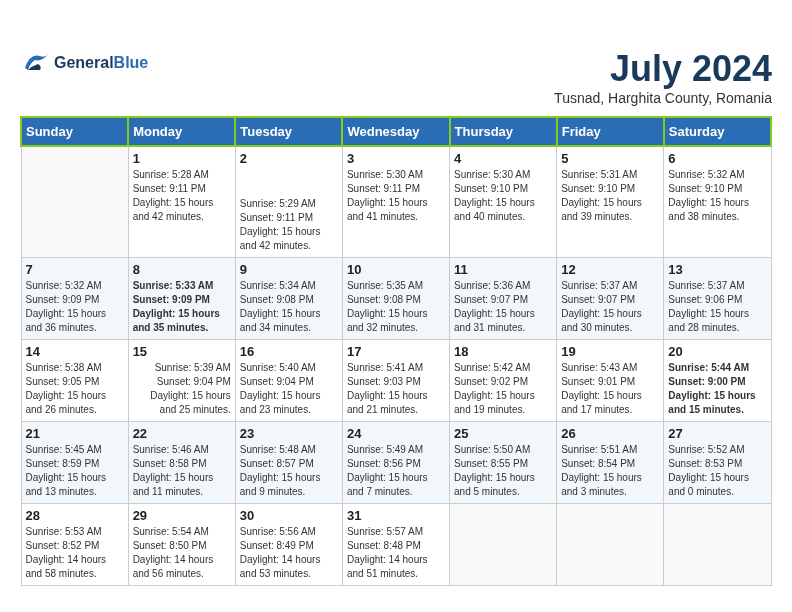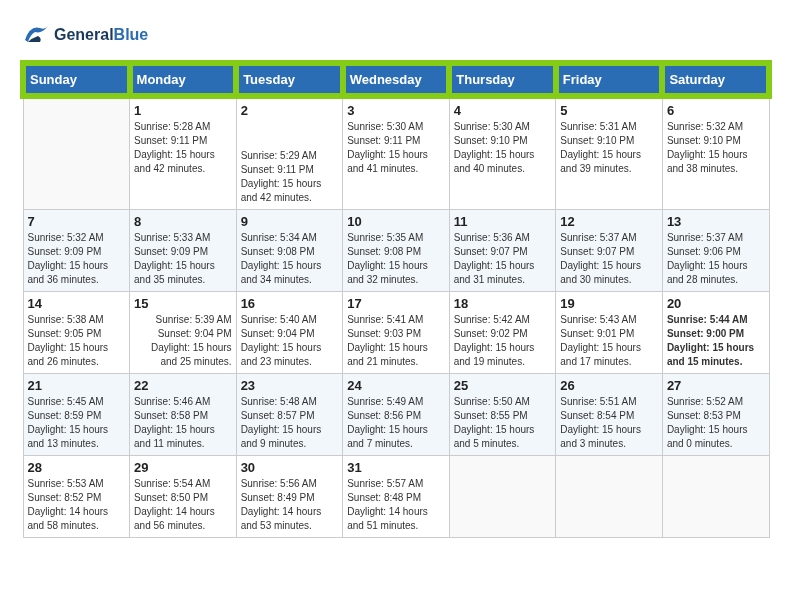--- a/index.html
+++ b/index.html
@@ -8,20 +8,21 @@
       background: #fff;
       width: 792px;
       min-height: 612px;
       padding: 20px;
     }
     .header {
       display: flex;
       justify-content: space-between;
       align-items: flex-start;
       margin-bottom: 10px;
+      margin-top: 28px;
     }
     .logo {
       display: flex;
       align-items: center;
       gap: 4px;
     }
     .logo-bird {
       width: 30px;
       height: 30px;
     }
@@ -41,21 +42,21 @@
       width: 100%;
       border-collapse: collapse;
     }
     thead th {
       background-color: #2a6db5;
       color: #fff;
       font-size: 13px;
       font-weight: bold;
       padding: 6px 4px;
       text-align: left;
-      border: 6px solid #84cc16;
+      border: 2px solid #84cc16;
     }
     tbody td {
       border: 1px solid #ccc;
       vertical-align: top;
       padding: 4px;
       font-size: 10.5px;
       color: #222;
       width: calc(100% / 7);
       min-height: 80px;
     }
@@ -80,20 +81,24 @@
 <div class="header">
   <div class="logo">
     <svg class="logo-bird" viewBox="0 0 30 30">
       <path d="M5,20 Q10,5 20,8 Q25,10 28,6 Q22,14 15,12 Q10,15 8,22 Z" fill="#2a6db5"></path>
       <path d="M8,22 Q12,18 18,16 Q22,18 20,22 Z" fill="#1a3a5c"></path>
     </svg>
     <div>
       <div style="font-size:16px;font-weight:bold;color:#1a3a5c;">General<span style="color:#2a6db5;">Blue</span></div>
     </div>
   </div>
+  <div class="title-block">
+    <div class="month-year">July 2024</div>
+    <div class="location">Tusnad, Harghita County, Romania</div>
+  </div>
 </div>
 
 <table>
   <thead>
     <tr id="header-row">
         <th>Sunday</th>
         <th>Monday</th>
         <th>Tuesday</th>
         <th>Wednesday</th>
         <th>Thursday</th>
@@ -150,21 +155,21 @@
       <tr>
         <td>
           <div class="day-num">7</div>
           <div class="day-info" style="white-space: pre-line;">Sunrise: 5:32 AM
 Sunset: 9:09 PM
 Daylight: 15 hours
 and 36 minutes.</div>
         </td>
         <td>
           <div class="day-num">8</div>
-          <div class="day-info" style="white-space: pre-line;">Sunrise: 5:33 AM
+          <div class="day-info" style="white-space: pre-line; font-weight: bold;">Sunrise: 5:33 AM
 Sunset: 9:09 PM
 Daylight: 15 hours
 and 35 minutes.</div>
         </td>
         <td>
           <div class="day-num">9</div>
           <div class="day-info" style="white-space: pre-line;">Sunrise: 5:34 AM
 Sunset: 9:08 PM
 Daylight: 15 hours
 and 34 minutes.</div>

